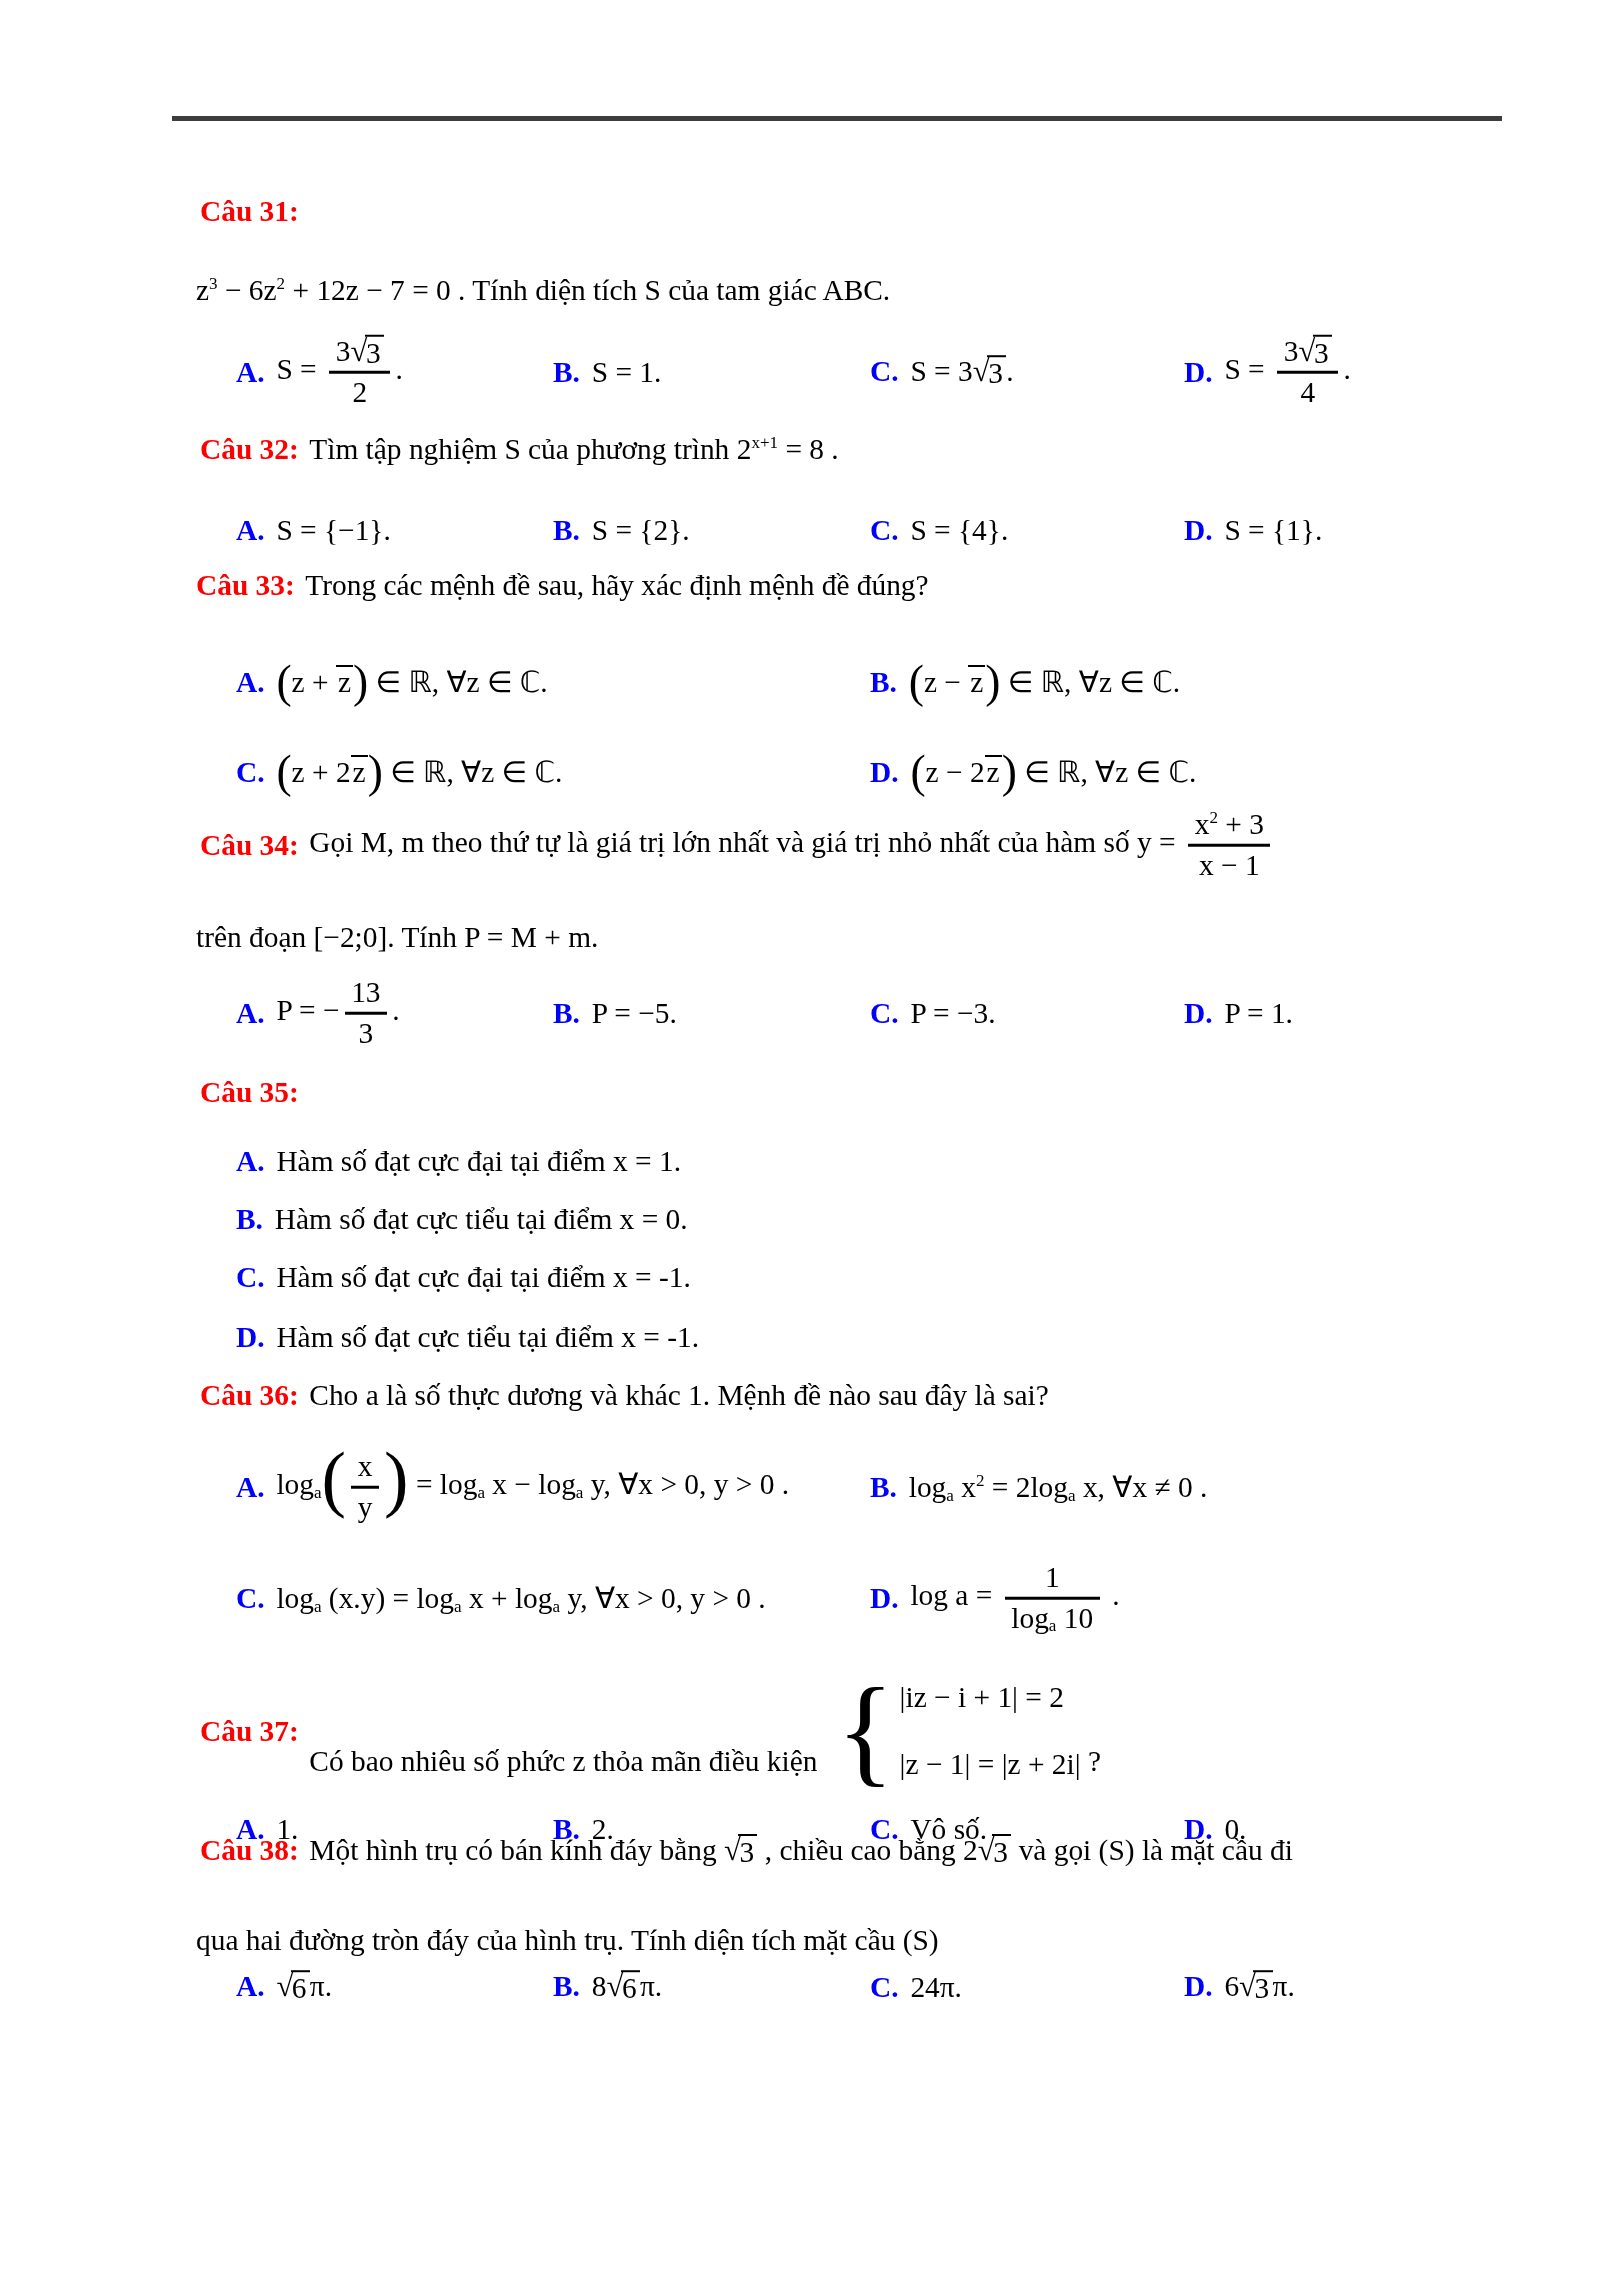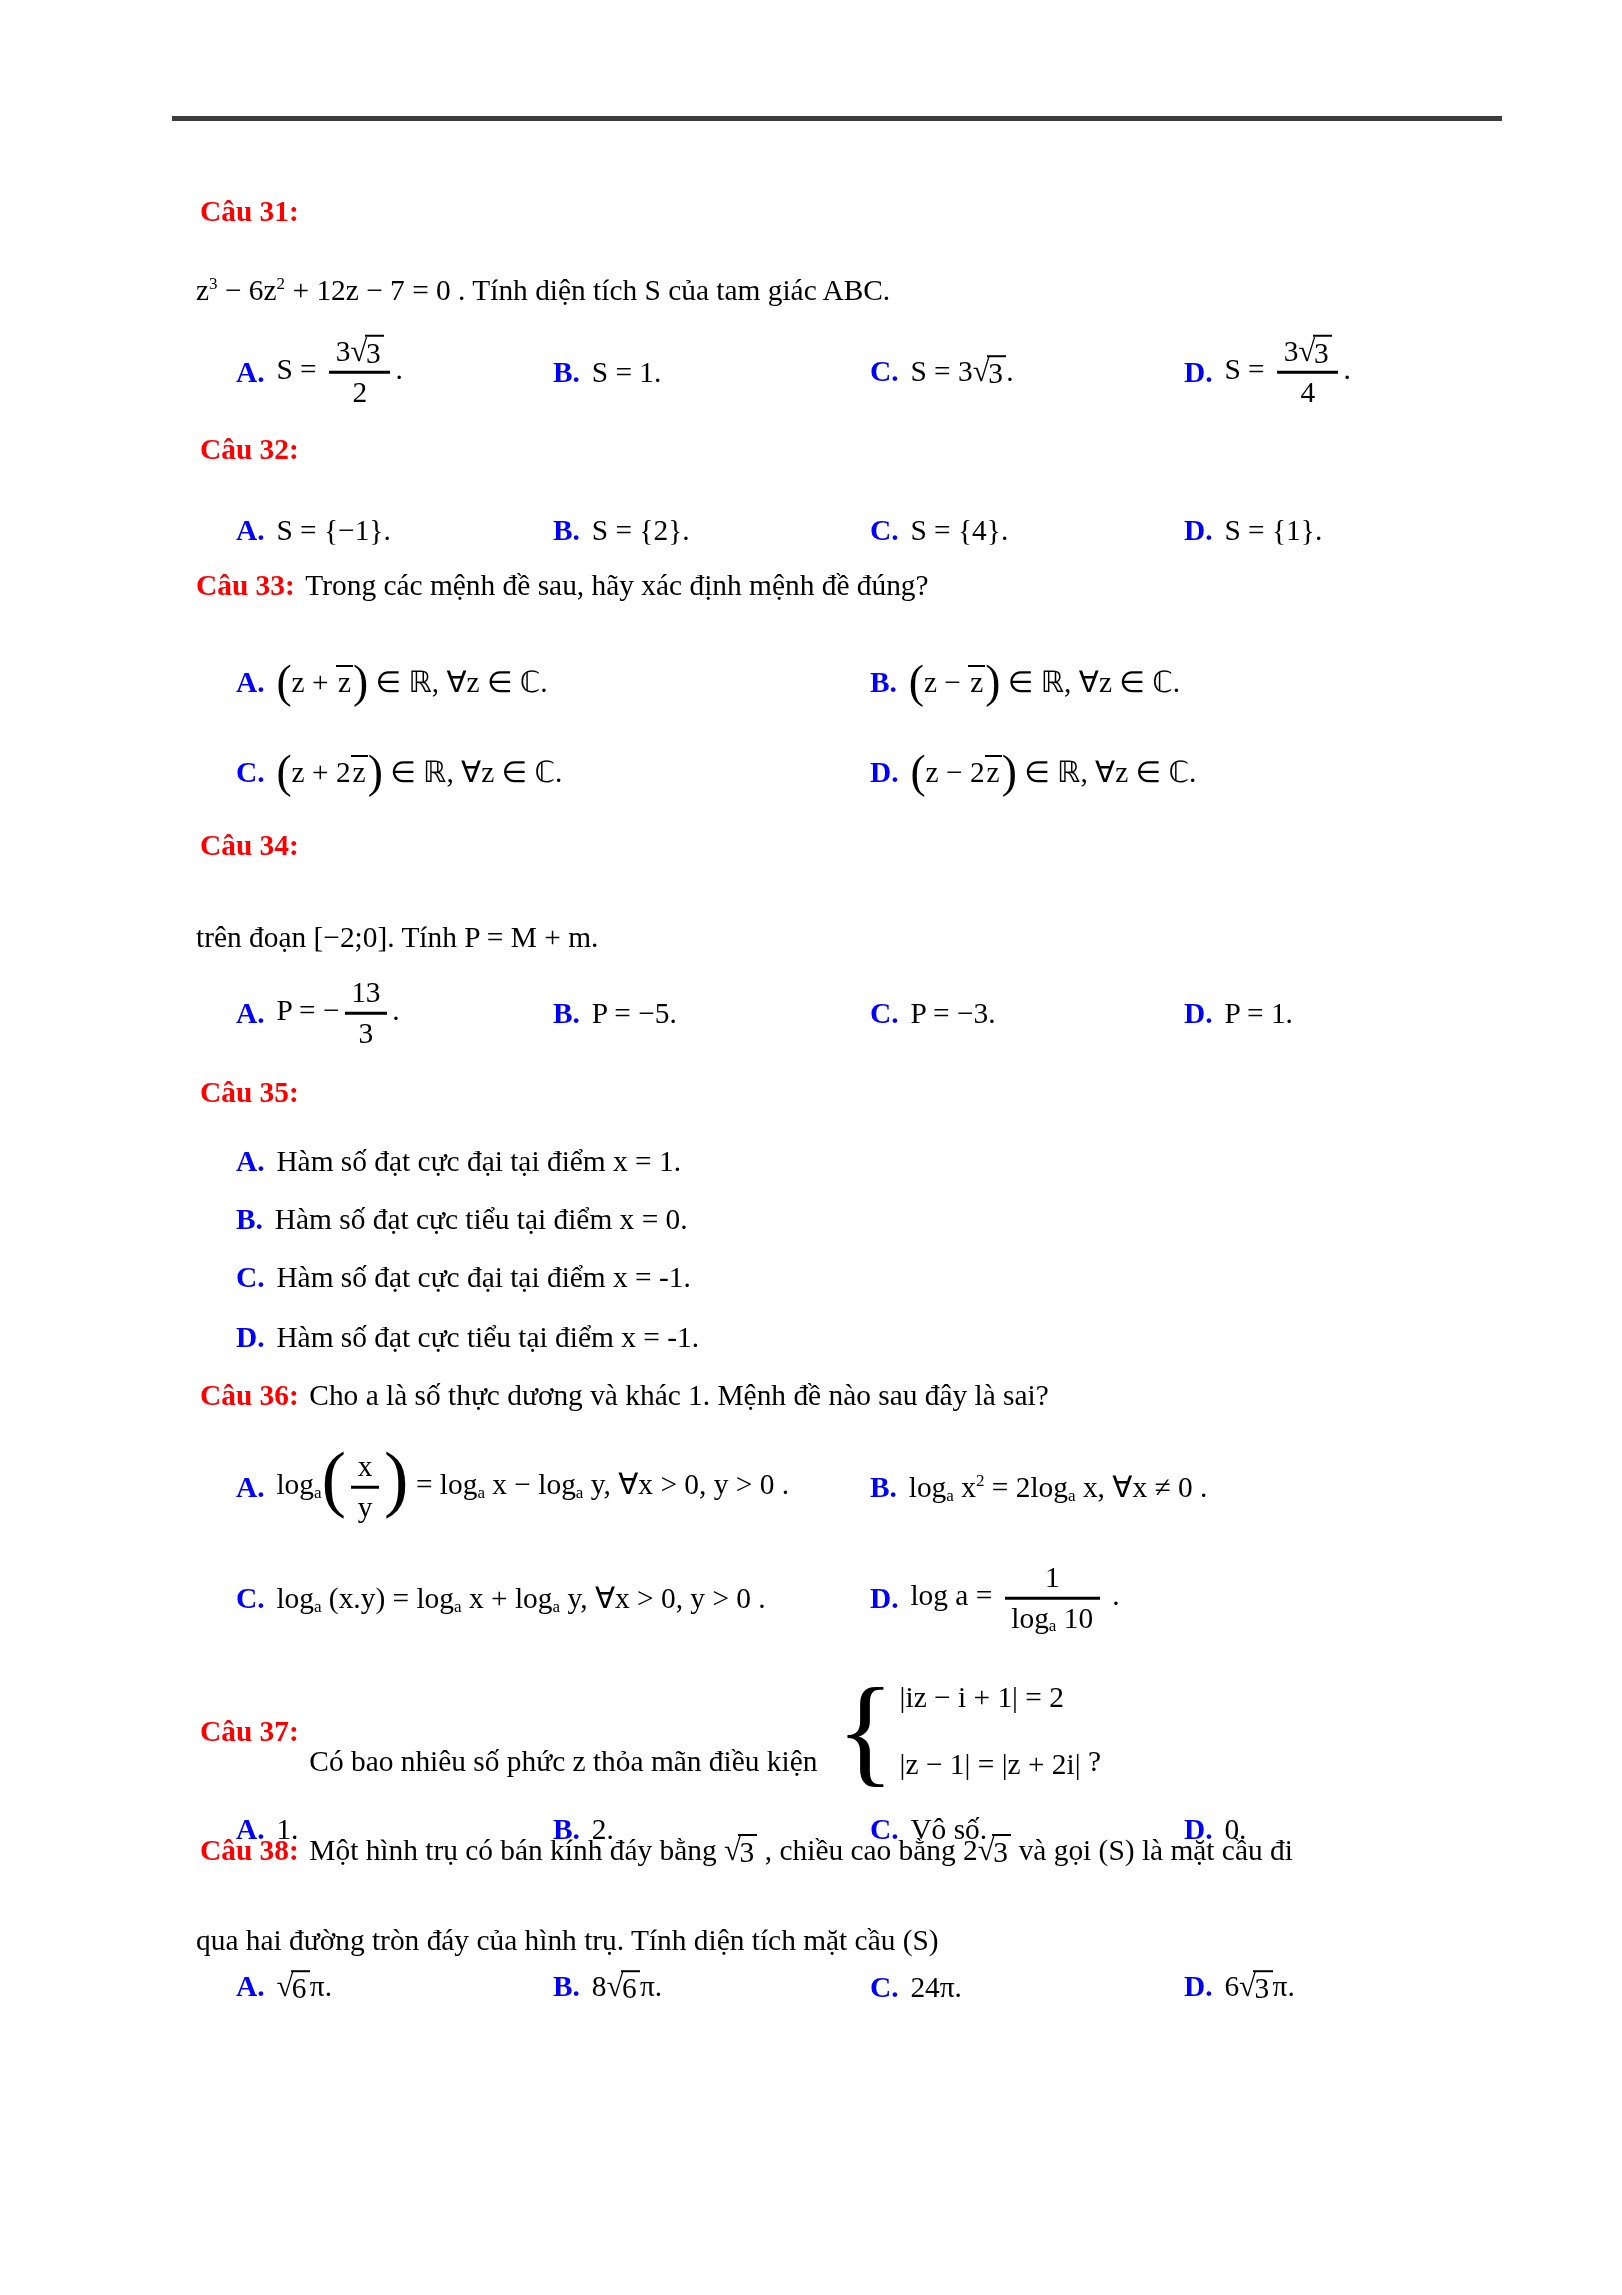--- a/index.html
+++ b/index.html
@@ -61,20 +61,21 @@
       <div class="opt" style="left: 870px; top: 372px;">
         <span class="olabel">C.</span>
         <span class="obody"><span class="t">S = 3</span><span class="sqrt"><span class="rsign">√</span><span class="rbody"><span class="t">3</span></span></span><span class="t">.</span></span>
       </div>
       <div class="opt" style="left: 1184px; top: 372px;">
         <span class="olabel">D.</span>
         <span class="obody"><span class="t">S = </span><span class="frac"><span class="fn"><span class="t">3</span><span class="sqrt"><span class="rsign">√</span><span class="rbody"><span class="t">3</span></span></span></span><span class="fd"><span class="t">4</span></span></span><span class="t">.</span></span>
       </div>
       <div class="line" style="left: 200px; top: 433px;">
         <span class="qlabel">Câu 32:</span>
+        <span class="lbody"><span class="t">Tìm tập nghiệm S của phương trình 2</span><span class="sup">x+1</span><span class="t"> = 8 .</span></span>
       </div>
       <div class="opt" style="left: 236px; top: 530px;">
         <span class="olabel">A.</span>
         <span class="obody"><span class="t">S = {−1}.</span></span>
       </div>
       <div class="opt" style="left: 553px; top: 530px;">
         <span class="olabel">B.</span>
         <span class="obody"><span class="t">S = {2}.</span></span>
       </div>
       <div class="opt" style="left: 870px; top: 530px;">
@@ -100,20 +101,21 @@
       <div class="opt" style="left: 236px; top: 772px;">
         <span class="olabel">C.</span>
         <span class="obody"><span class="bigp">(</span><span class="t">z + 2</span><span class="bar"><span class="t">z</span></span><span class="bigp">)</span><span class="t"> ∈ ℝ, ∀z ∈ ℂ.</span></span>
       </div>
       <div class="opt" style="left: 870px; top: 772px;">
         <span class="olabel">D.</span>
         <span class="obody"><span class="bigp">(</span><span class="t">z − 2</span><span class="bar"><span class="t">z</span></span><span class="bigp">)</span><span class="t"> ∈ ℝ, ∀z ∈ ℂ.</span></span>
       </div>
       <div class="line c" style="left: 200px; top: 845px;">
         <span class="qlabel">Câu 34:</span>
+        <span class="lbody"><span class="t">Gọi M, m theo thứ tự là giá trị lớn nhất và giá trị nhỏ nhất của hàm số y = </span><span class="frac"><span class="fn"><span class="t">x</span><span class="sup">2</span><span class="t"> + 3</span></span><span class="fd"><span class="t">x − 1</span></span></span></span>
       </div>
       <div class="line" style="left: 196px; top: 921px;">
         <span class="lbody"><span class="t">trên đoạn [−2;0]. Tính P = M + m.</span></span>
       </div>
       <div class="opt" style="left: 236px; top: 1013px;">
         <span class="olabel">A.</span>
         <span class="obody"><span class="t">P = −</span><span class="frac"><span class="fn"><span class="t">13</span></span><span class="fd"><span class="t">3</span></span></span><span class="t">.</span></span>
       </div>
       <div class="opt" style="left: 553px; top: 1013px;">
         <span class="olabel">B.</span>

